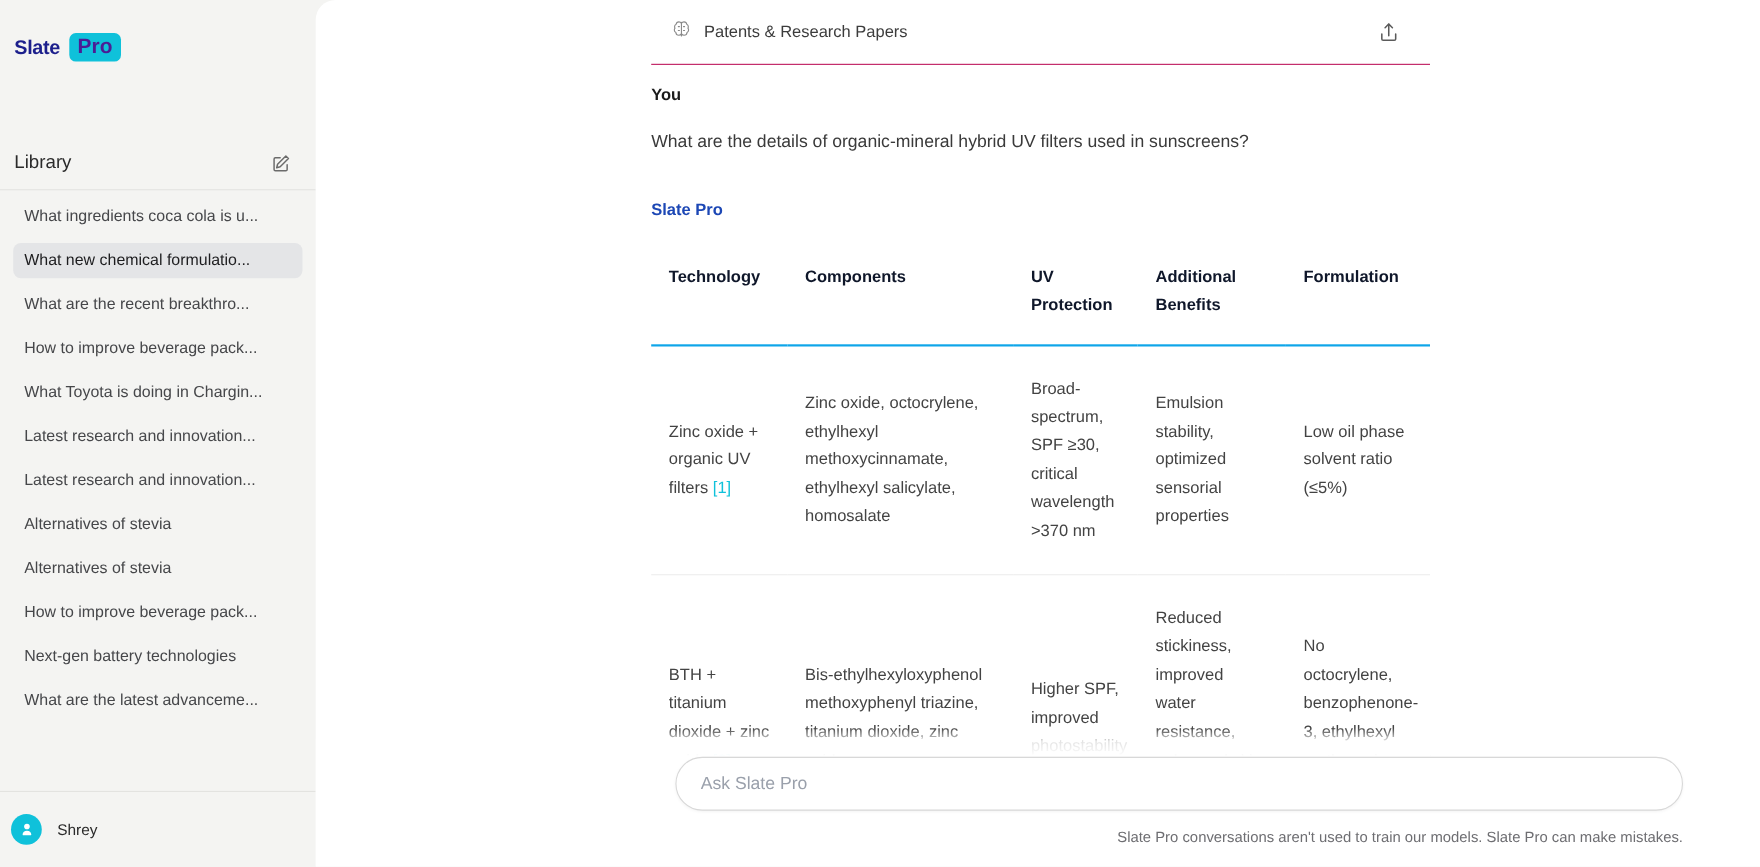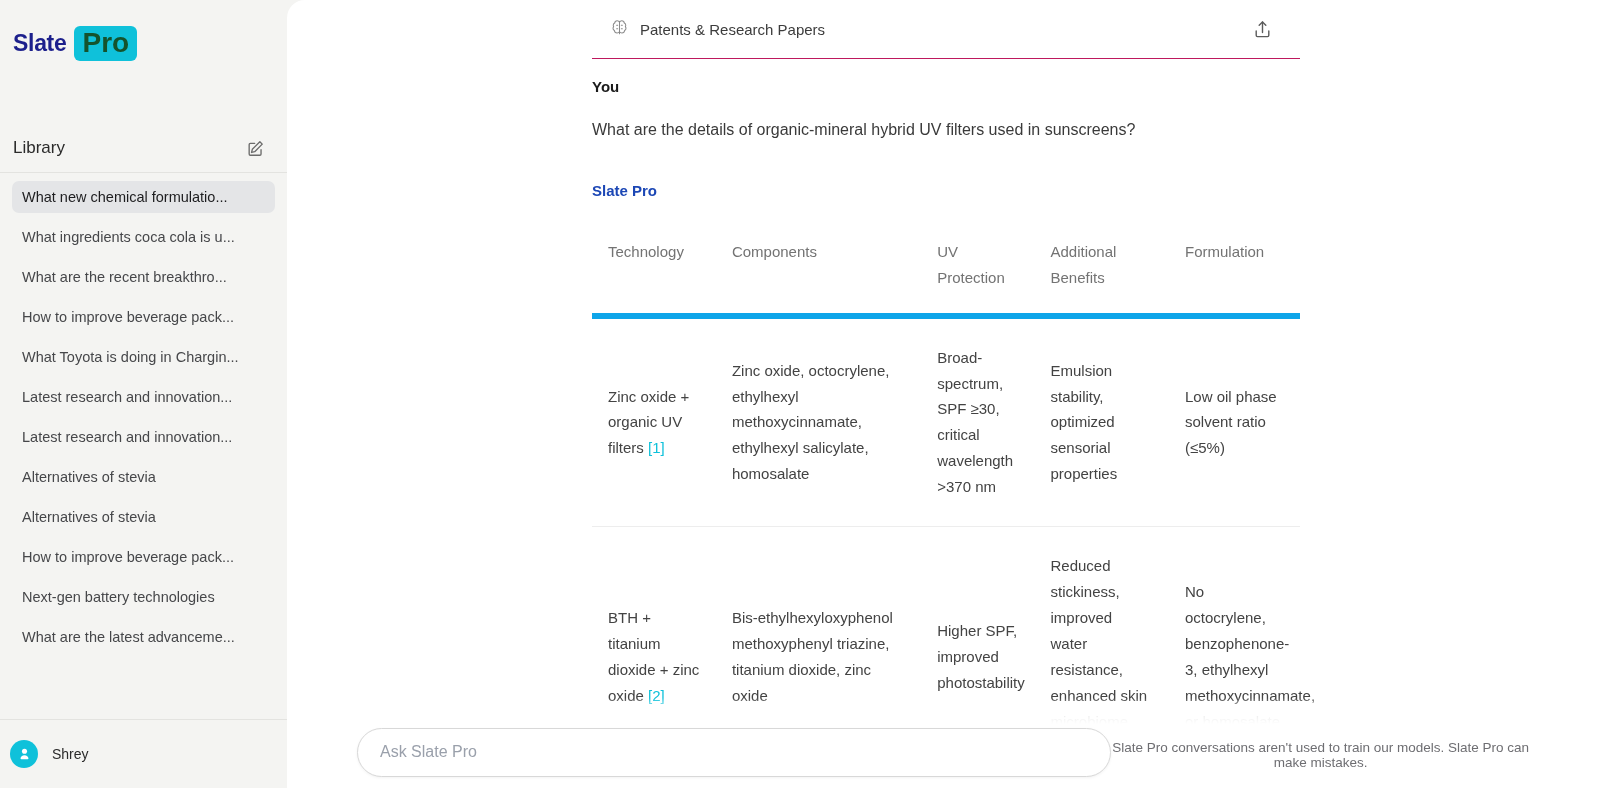--- a/index.html
+++ b/index.html
@@ -31,30 +31,30 @@
     flex: 0 0 287px;
   }
 
   .logo-wrap {
     padding: 24px 0 0 13px;
     display: flex;
     align-items: center;
     height: 62px;
   }
   .logo-slate {
-    font-size: 23px;
+    font-size: 18px;
     font-weight: 700;
     color: #1c1f8c;
     letter-spacing: -0.3px;
     line-height: 1;
   }
   .logo-pro {
-    font-size: 28px;
+    font-size: 19px;
     font-weight: 700;
-    color: #14532d;
+    color: #4c1d95;
     background: #0fc1da;
     border-radius: 6px;
     padding: 3px 8px 4px 8px;
     margin-left: 8px;
     line-height: 1;
   }
 
   .library-row {
     margin-top: 62px;
     height: 48px;
@@ -205,26 +205,26 @@
   
   .answer-table {
     width: 100%;
     border-collapse: collapse;
     margin-top: 26px;
     table-layout: fixed;
   }
   .answer-table th {
     text-align: left;
     font-size: 15px;
-    font-weight: 400;
-    color: #737373;
+    font-weight: 700;
+    color: #0f172a;
     padding: 14px 16px 22px 16px;
     vertical-align: top;
     line-height: 1.72;
-    border-bottom: 6px solid #0ea5e9;
+    border-bottom: 2px solid #0ea5e9;
   }
   .answer-table td {
     font-size: 15px;
     color: #434343;
     padding: 26px 16px 26px 16px;
     vertical-align: middle;
     line-height: 1.73;
     border-bottom: 1px solid #ededed;
   }
   .col-tech  { width: 17.5%; }
@@ -237,24 +237,24 @@
     color: #0fc1da;
     cursor: pointer;
   }
 
   
   .composer-zone {
     position: absolute;
     left: 0;
     right: 0;
     bottom: 0;
-    padding: 0 70px 8px 70px;
-    display: flex;
-    flex-direction: row;
-    align-items: center;
+    padding: 0 70px 20px 70px;
+    display: flex;
+    flex-direction: column;
+    align-items: flex-end;
     background: linear-gradient(to bottom, rgba(255,255,255,0) 0px, rgba(255,255,255,0.85) 12px, #ffffff 26px);
     padding-top: 26px;
   }
   .composer {
     width: 916px;
     height: 49px;
     border: 1px solid #d8d8d8;
     border-radius: 26px;
     background: #ffffff;
     display: flex;
@@ -268,21 +268,20 @@
     width: 100%;
     font-size: 16px;
     color: #3a3a3a;
     font-family: "Liberation Sans", sans-serif;
     background: transparent;
   }
   .composer input::placeholder { color: #9aa0ab; }
 
   .disclaimer {
     margin-top: 16px;
-    margin-bottom: 10px;
     font-size: 13.5px;
     color: #6e6e72;
     text-align: center;
   }
 </style>
 </head>
 <body>
 
 <div id="app">
 
@@ -300,25 +299,25 @@
           <path d="M4 4h9v16H4z" transform="translate(0,0)" style="display:none"></path>
           <path d="M17.5 3.5l3 3L11 16l-4 1 1-4z"></path>
           <path d="M19 13.5V19a1.5 1.5 0 0 1-1.5 1.5h-12A1.5 1.5 0 0 1 4 19V7a1.5 1.5 0 0 1 1.5-1.5H11"></path>
         </svg>
       </span>
     </div>
 
     <div class="sidebar-divider"></div>
 
     <div class="history-list">
+      <div class="history-item">
+          <span>What ingredients coca cola is u...</span>
+        </div>
       <div class="history-item active">
           <span>What new chemical formulatio...</span>
-        </div>
-      <div class="history-item">
-          <span>What ingredients coca cola is u...</span>
         </div>
       <div class="history-item">
           <span>What are the recent breakthro...</span>
         </div>
       <div class="history-item">
           <span>How to improve beverage pack...</span>
         </div>
       <div class="history-item">
           <span>What Toyota is doing in Chargin...</span>
         </div>

